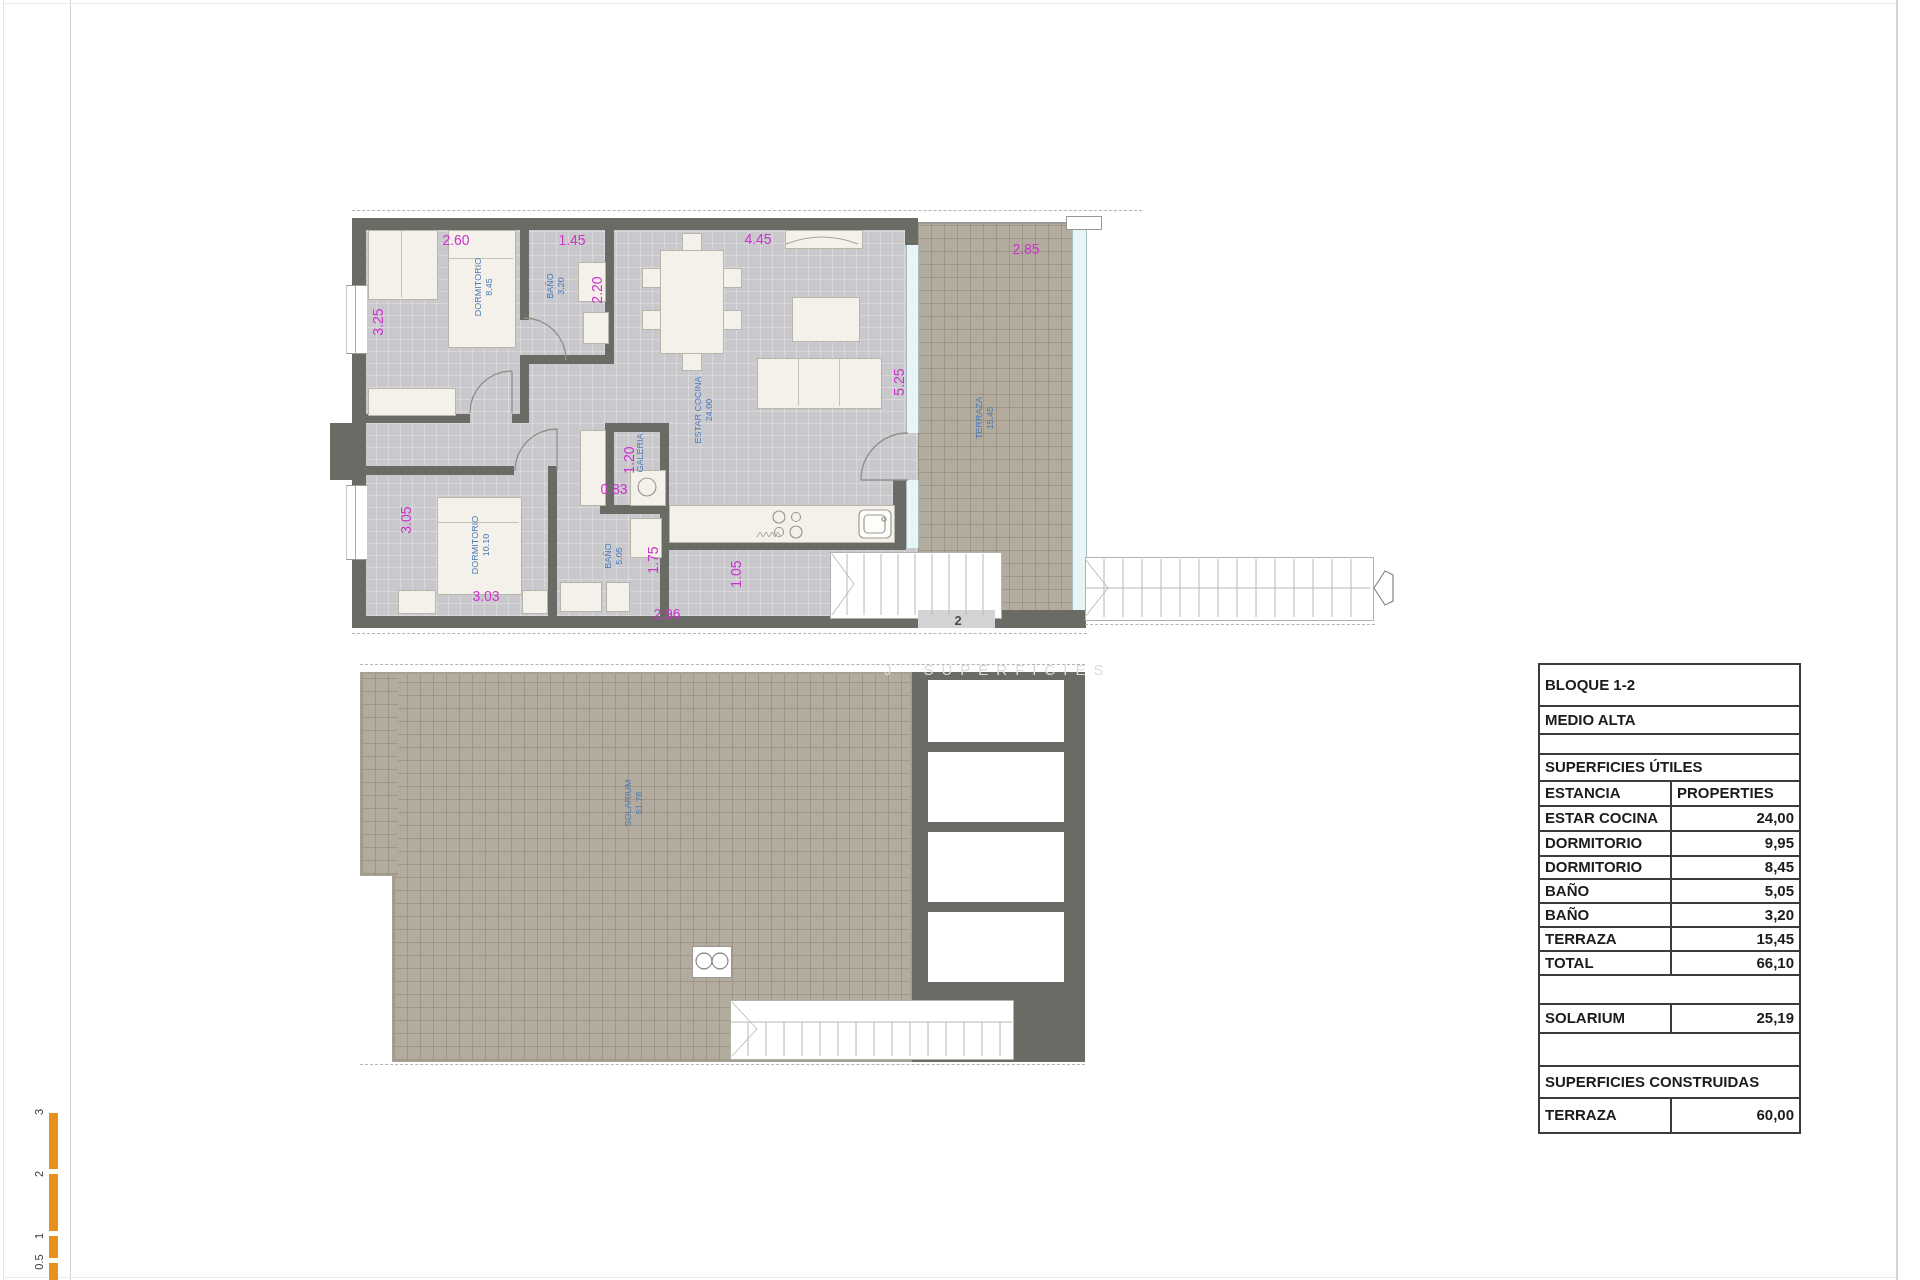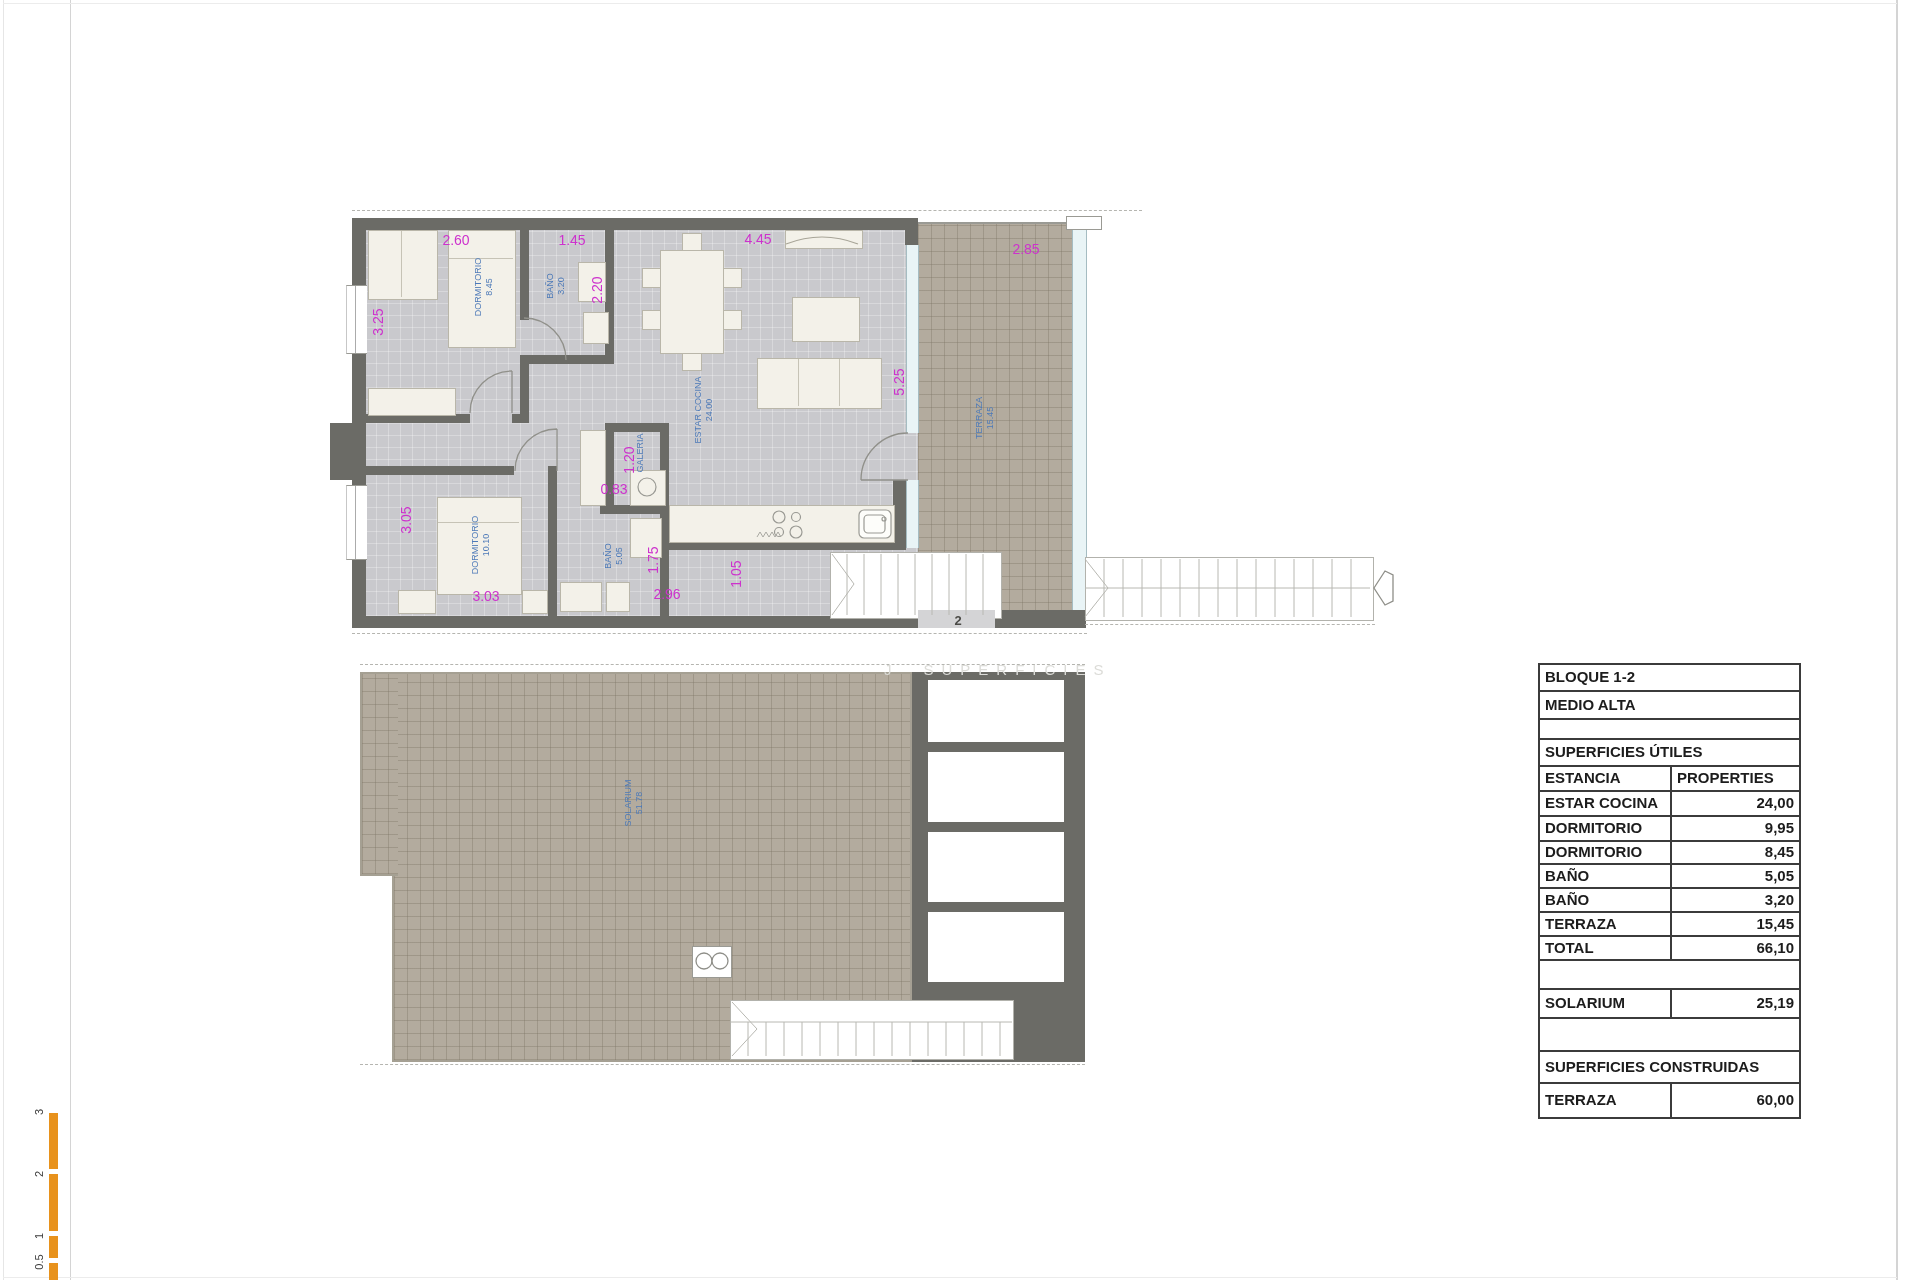--- a/index.html
+++ b/index.html
@@ -211,34 +211,34 @@
 <div class="dim" style="left:1026px;top:249px">2.85</div>
 <div class="dim v" style="left:378px;top:322px">3.25</div>
 <div class="dim v" style="left:597px;top:290px">2.20</div>
 <div class="dim v" style="left:899px;top:382px">5.25</div>
 <div class="dim v" style="left:629px;top:460px">1.20</div>
 <div class="dim" style="left:614px;top:489px">0.83</div>
 <div class="dim v" style="left:406px;top:520px">3.05</div>
 <div class="dim v" style="left:653px;top:560px">1.75</div>
 <div class="dim v" style="left:736px;top:574px">1.05</div>
 <div class="dim" style="left:486px;top:596px">3.03</div>
-<div class="dim" style="left:667px;top:594px">2.96</div>
+<div class="dim" style="left:667px;top:614px">2.96</div>
 <div class="entrynum" style="left:958px;top:620px">2</div>
 
 <div class="room" style="left:484px;top:287px"><span>DORMITORIO</span><br><span>8.45</span></div>
 <div class="room" style="left:556px;top:286px"><span>BAÑO</span><br><span>3.20</span></div>
 <div class="room" style="left:704px;top:410px"><span>ESTAR COCINA</span><br><span>24.00</span></div>
 <div class="room" style="left:640px;top:453px"><span>GALERIA</span></div>
 <div class="room" style="left:481px;top:545px"><span>DORMITORIO</span><br><span>10.10</span></div>
 <div class="room" style="left:614px;top:556px"><span>BAÑO</span><br><span>5.05</span></div>
 <div class="room" style="left:985px;top:418px"><span>TERRAZA</span><br><span>15.45</span></div>
 <div class="room" style="left:634px;top:803px"><span>SOLARIUM</span><br><span>51.78</span></div>
 
 <div class="sheet-table">
-  <div class="trow merged" style="height:27px">
+  <div class="trow merged" style="height:42px">
       <div class="tcell tlabel">BLOQUE 1-2</div>
     </div>
   <div class="trow merged" style="height:28px">
       <div class="tcell tlabel">MEDIO ALTA</div>
     </div>
   <div class="trow merged" style="height:20px">
       <div class="tcell tlabel"></div>
     </div>
   <div class="trow merged" style="height:27px">
       <div class="tcell tlabel">SUPERFICIES ÚTILES</div>

